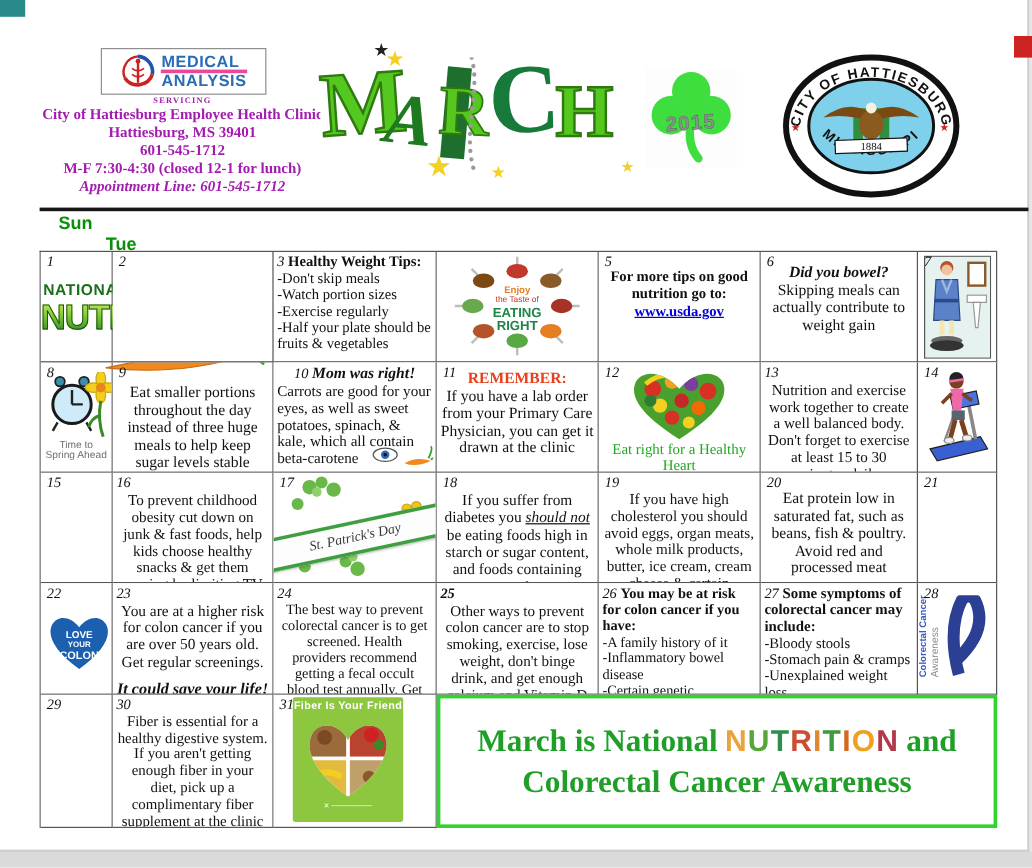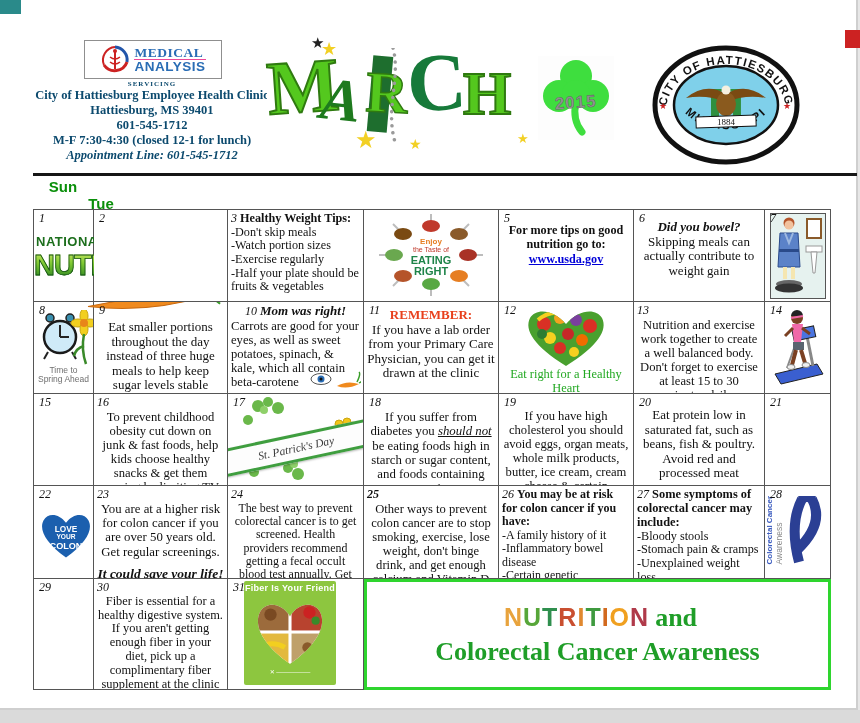--- a/index.html
+++ b/index.html
@@ -8,22 +8,22 @@
   .doc{position:absolute;left:0;top:0;width:856px;height:708px;background:#fff;
        border-right:2px solid #cfcfcf;border-bottom:2px solid #cfcfcf;}
   
   .corner-teal{position:absolute;left:0;top:0;width:21px;height:14px;background:#2a8a8a;}
   .corner-red{position:absolute;left:845px;top:30px;width:15px;height:18px;background:#cc2222;}
   .logo-box{position:absolute;left:84px;top:40px;width:136px;height:37px;border:1.5px solid #8f8f8f;
             background:#fff;display:flex;align-items:center;justify-content:center;gap:4px;}
   .logo-words{display:flex;flex-direction:column;line-height:1;}
   .logo-words span{font-family:"Liberation Sans",sans-serif;font-weight:bold;font-size:13.5px;
             color:#2a6db5;letter-spacing:.5px;}
-  .logo-words span:first-child{border-bottom:1px solid #ec4899;font-family:Liberation Serif, serif;}
-  .clinic{position:absolute;left:18px;top:80px;width:268px;text-align:center;color:#0c4a6e;}
+  .logo-words span:first-child{border-bottom:3px solid #ec4899;}
+  .clinic{position:absolute;left:18px;top:80px;width:268px;text-align:center;color:#a21caf;}
   .clinic .srv{font-size:7px;font-weight:bold;letter-spacing:1px;}
   .clinic .ln{font-size:12.5px;font-weight:bold;line-height:15px;}
   .clinic .appt{font-size:12.5px;font-weight:bold;font-style:italic;line-height:15px;}
   
   .march{position:absolute;left:267px;top:40px;width:272px;height:122px;background:#fff;}
   .march span.ltr{position:absolute;font-family:"Liberation Serif",serif;font-weight:bold;line-height:1;}
   .ltr-m{left:0;top:8px;font-size:76px;color:#54c81e;-webkit-text-stroke:2px #2f7a10;transform:rotate(-4deg);}
   .ltr-a{left:54px;top:30px;font-size:60px;font-style:italic;color:#1e7a1e;transform:rotate(6deg);}
   .dkrect{position:absolute;left:103px;top:16px;width:20px;height:76px;background:#1e6e2e;transform:rotate(5deg);}
   .ltr-r{left:99px;top:24px;font-size:58px;color:#54c81e;-webkit-text-stroke:1.5px #2f7a10;transform:rotate(3deg);}
@@ -512,20 +512,21 @@
             <rect x="37.5" y="0" width="3" height="70" fill="#fff"></rect>
             <rect x="0" y="33.5" width="78" height="3" fill="#fff"></rect>
           </g>
         </svg>
         <div style="color:#fff;font-size:6px;font-family:'Liberation Sans',sans-serif;">✕ ────────</div>
       </div>
     </div>
 
     <div class="banner">
       <div class="bl">
+        <span>March is National</span>
         <span class="nutword"><span style="color: rgb(232, 163, 61);">N</span><span style="color: rgb(87, 166, 57);">U</span><span style="color: rgb(47, 143, 78);">T</span><span style="color: rgb(201, 79, 48);">R</span><span style="color: rgb(224, 136, 47);">I</span><span style="color: rgb(63, 154, 63);">T</span><span style="color: rgb(210, 105, 30);">I</span><span style="color: rgb(240, 160, 32);">O</span><span style="color: rgb(176, 58, 74);">N</span></span>
         <span>and</span>
       </div>
       <div class="bl">Colorectal Cancer Awareness</div>
     </div>
 
   </div>
 </div>
 
 <div class="bottom-strip"></div>

